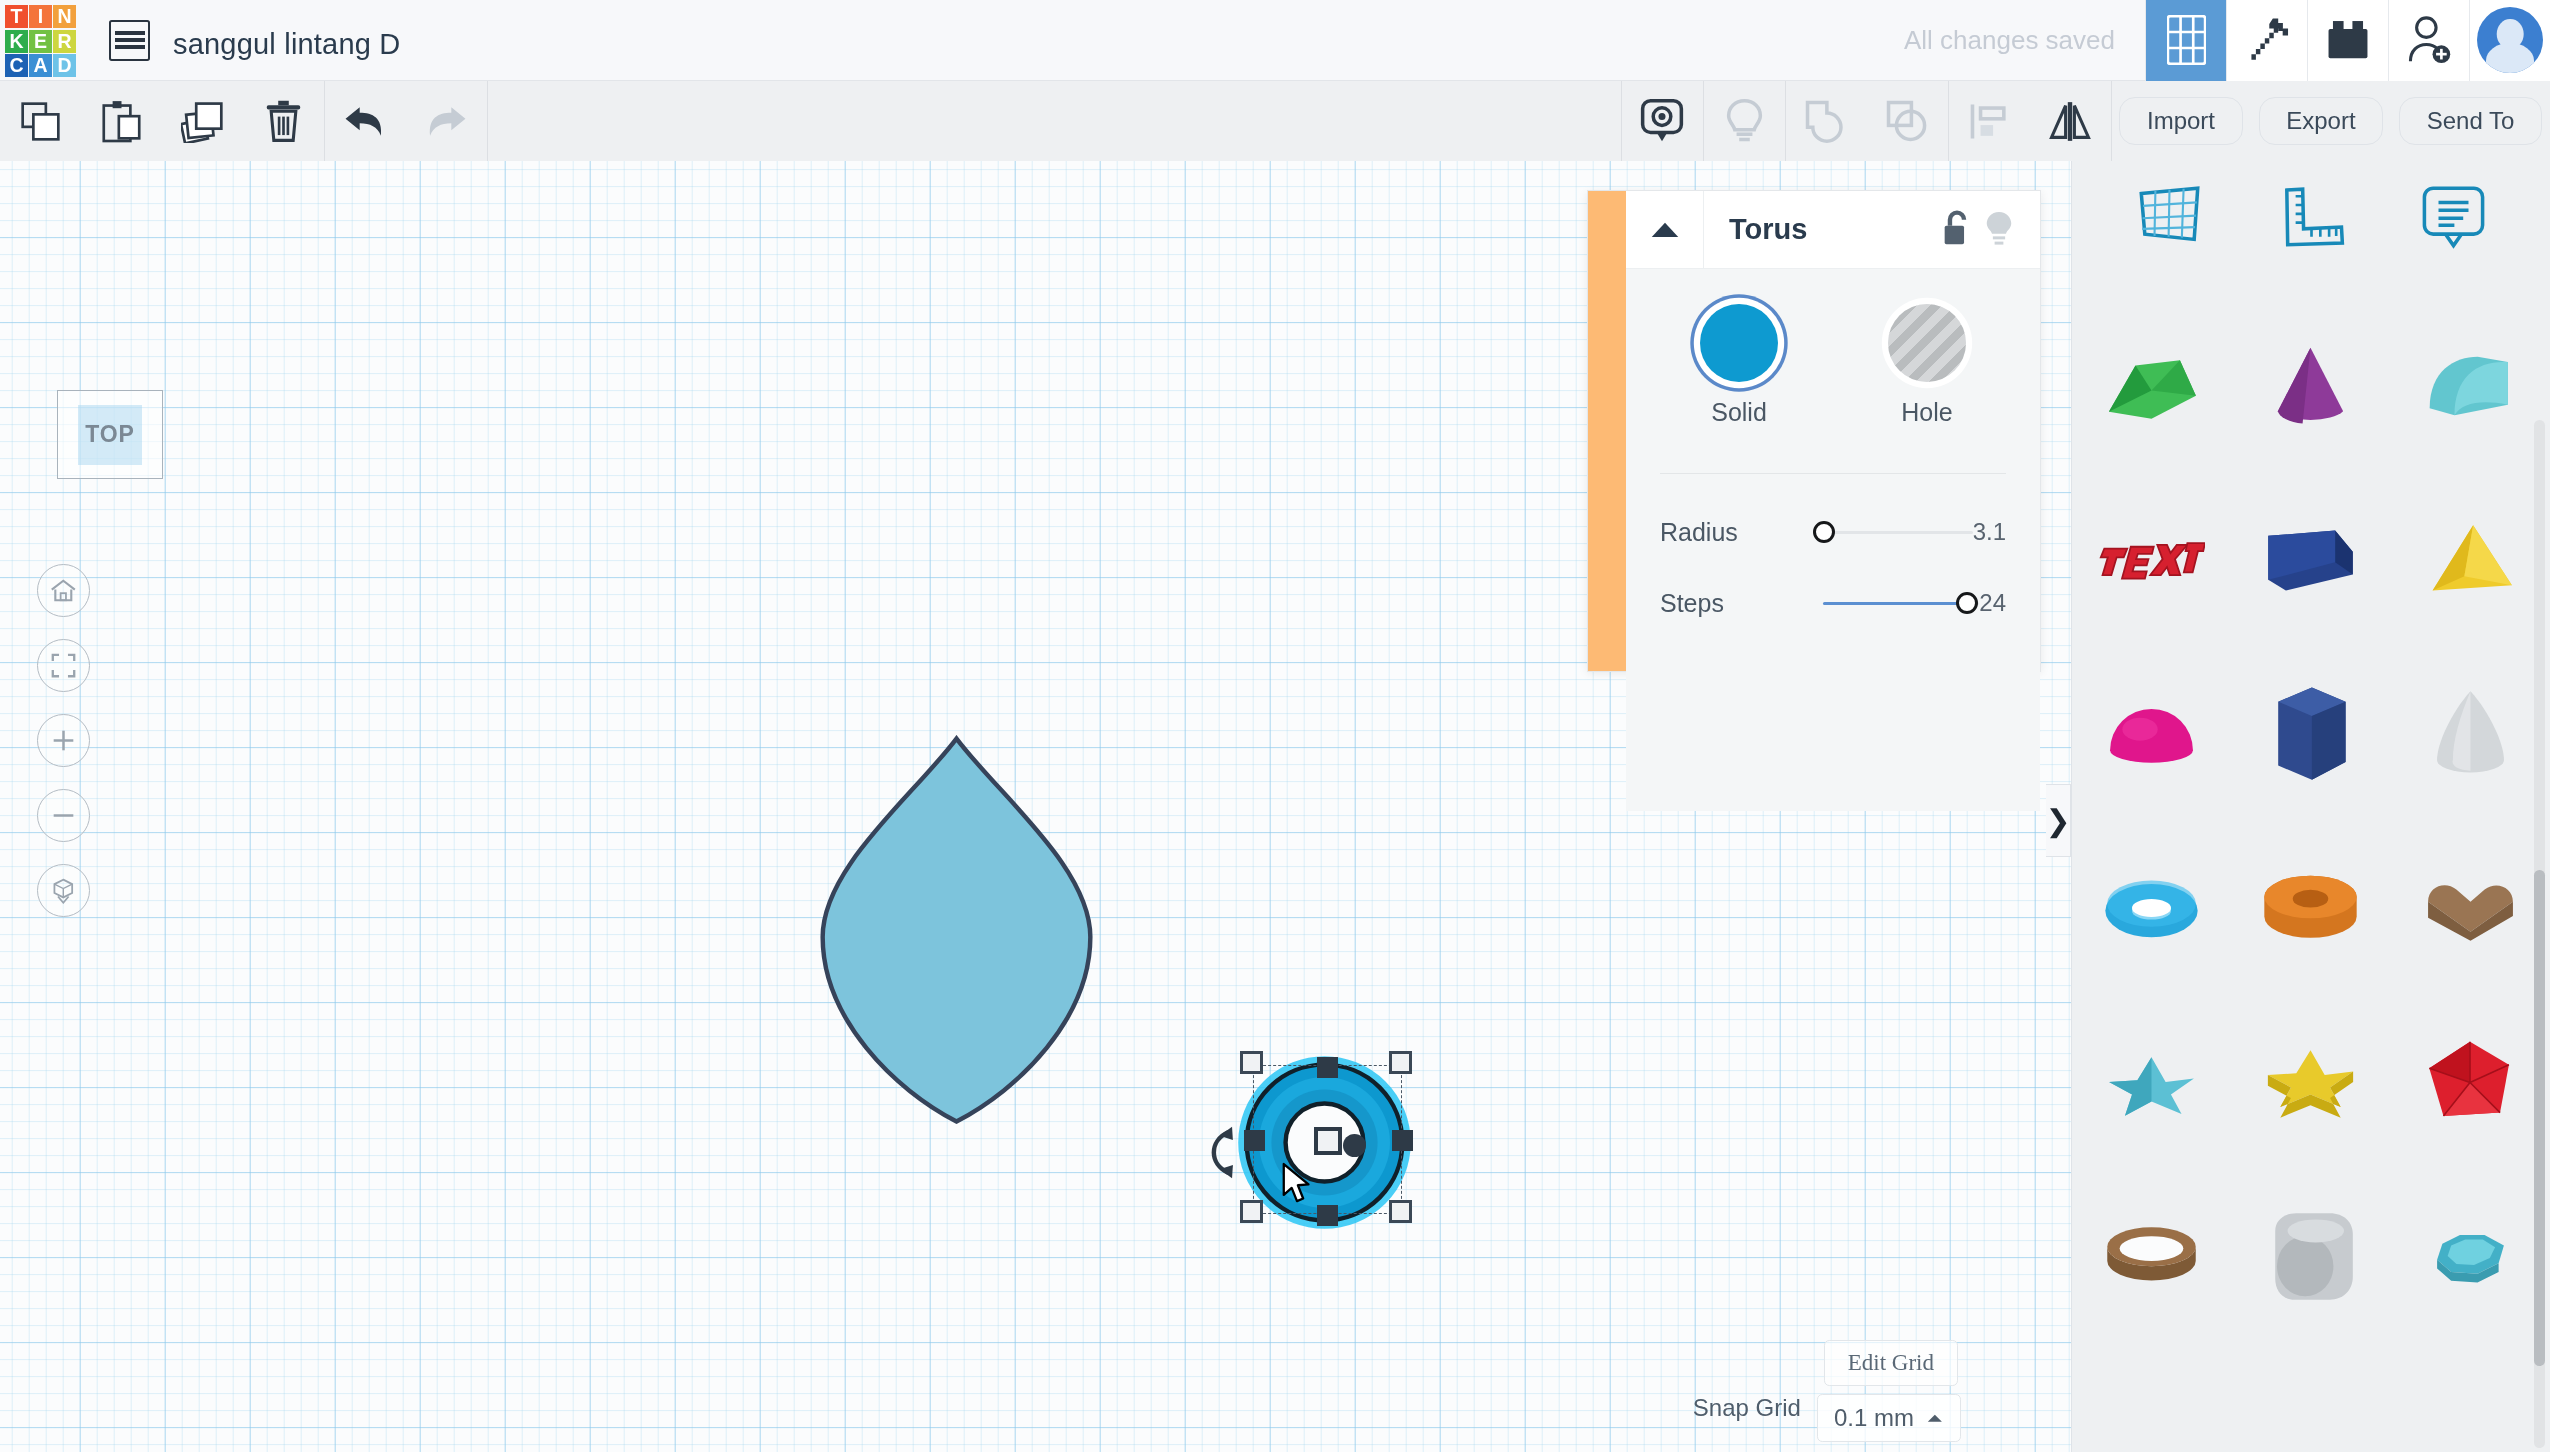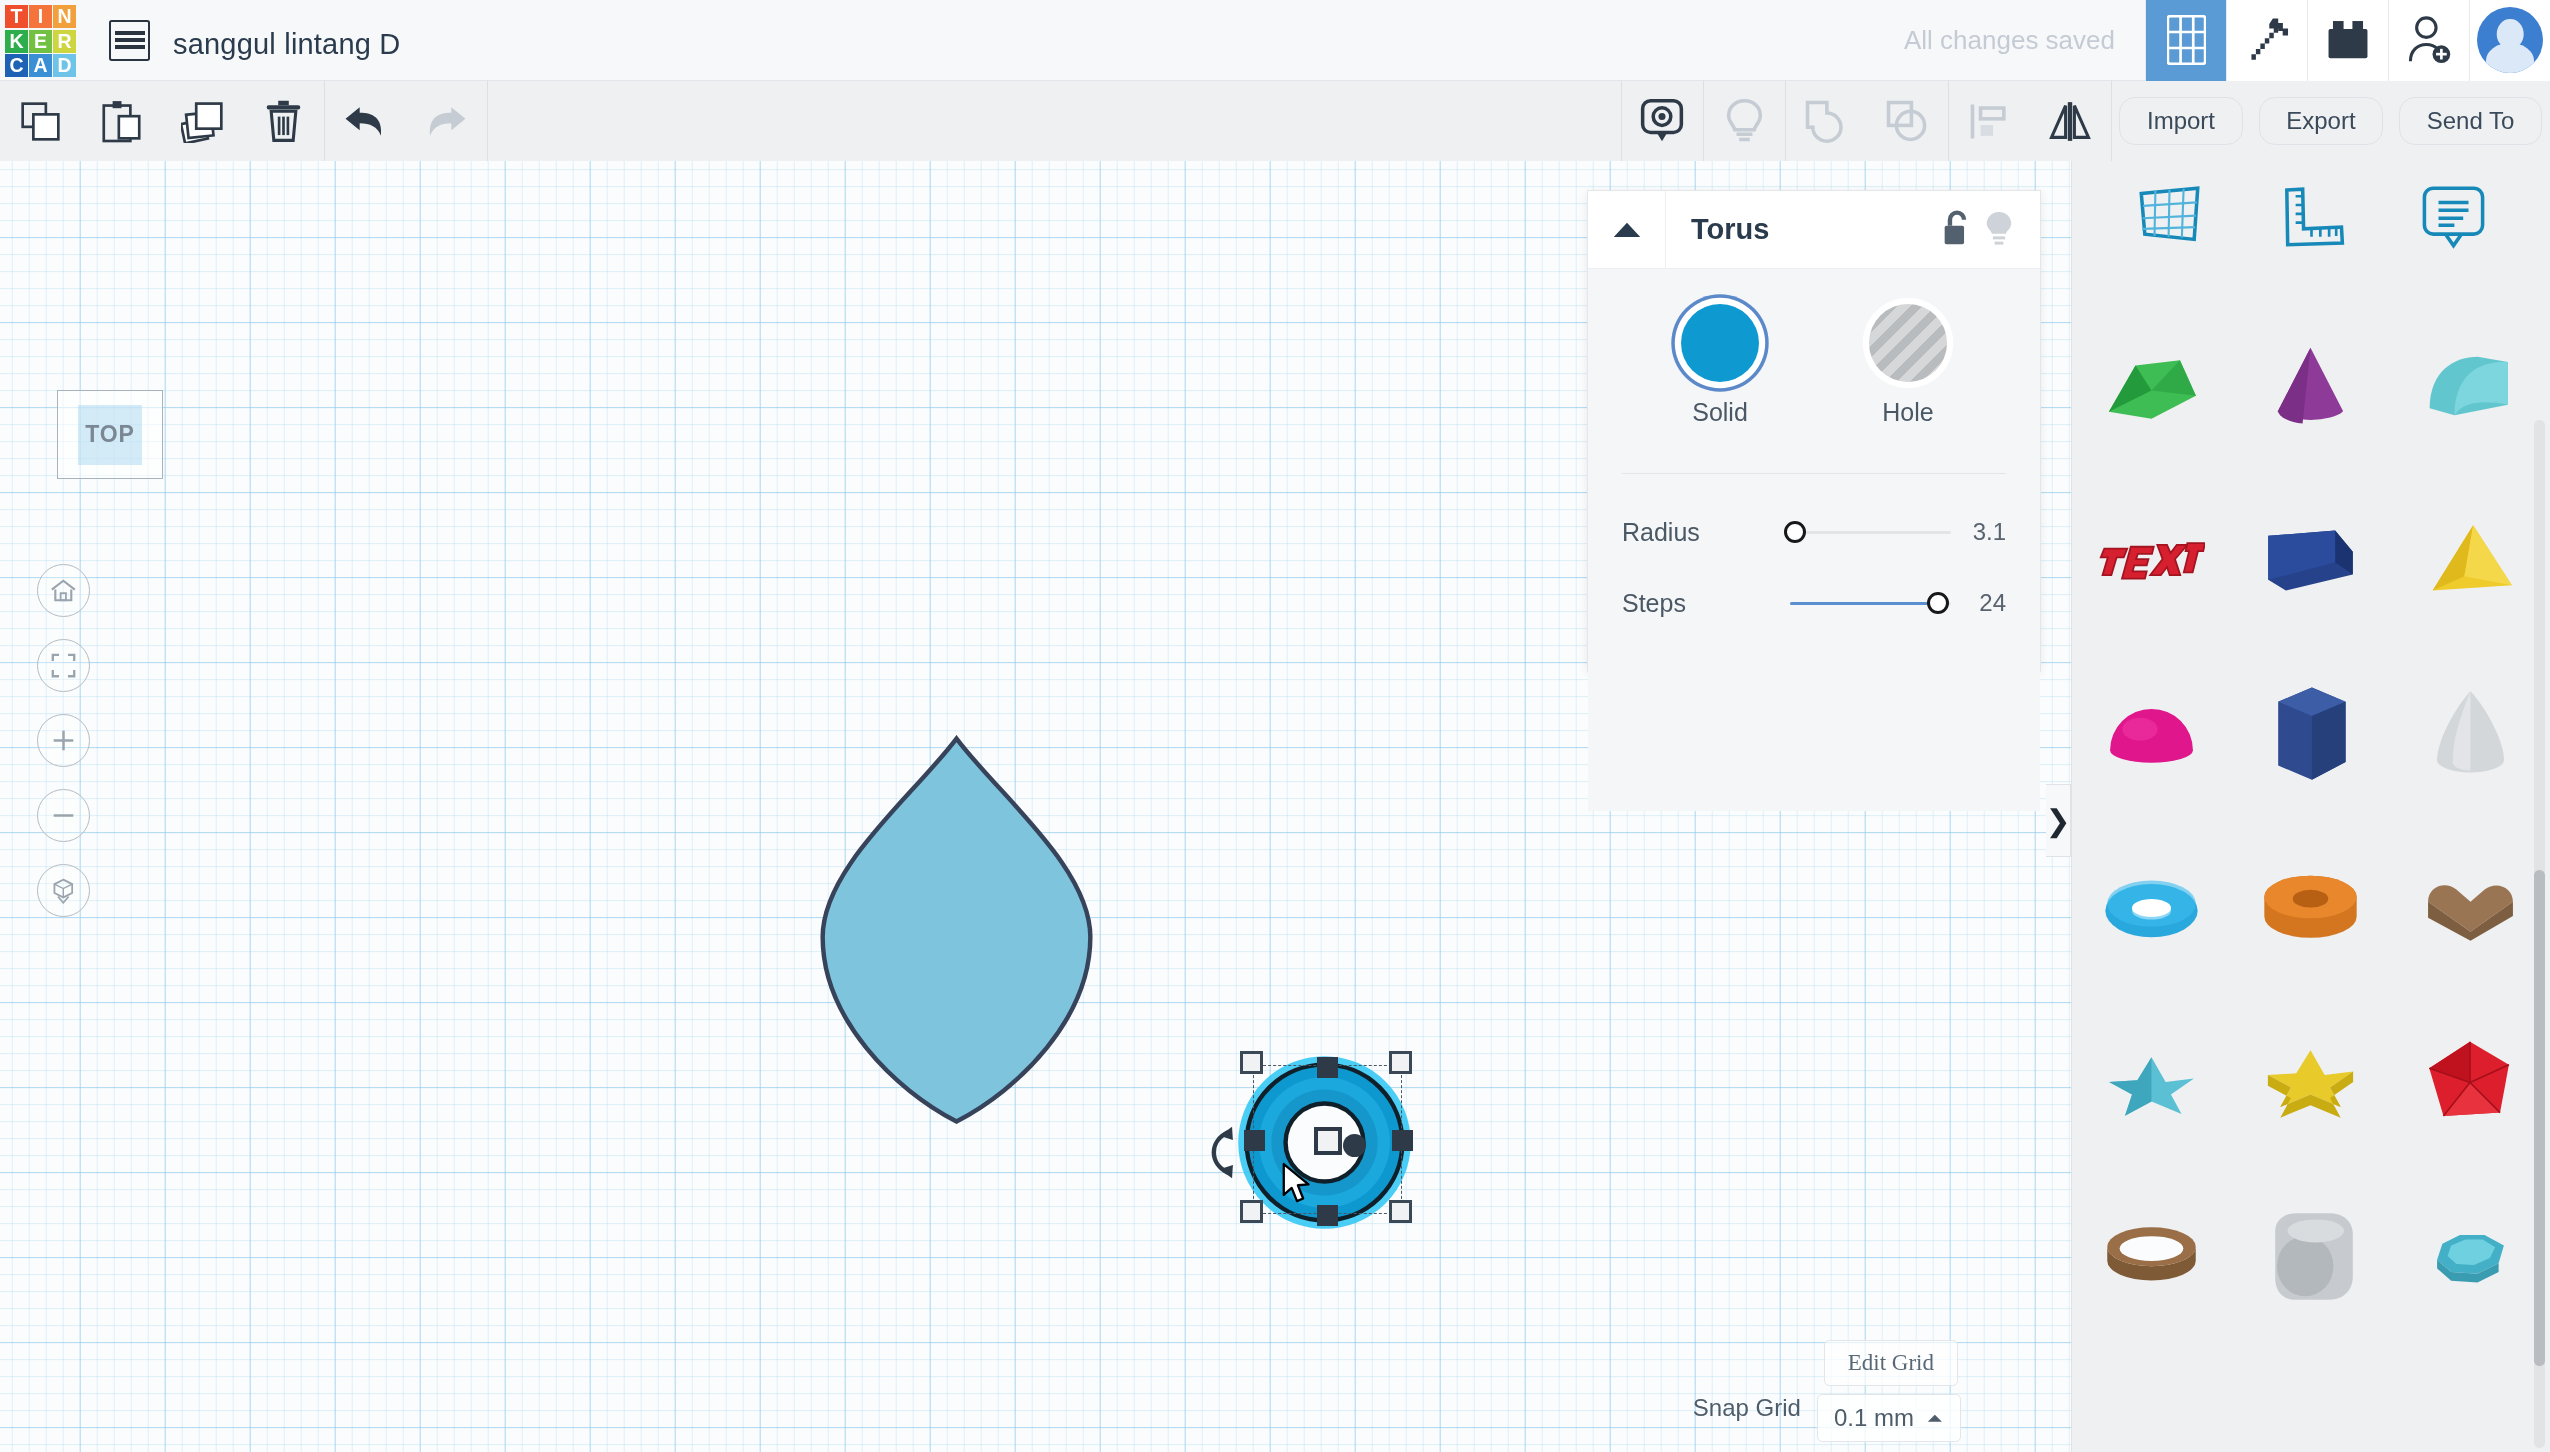--- a/index.html
+++ b/index.html
@@ -144,20 +144,21 @@
     position: absolute; width: 28px; height: 28px; background: #f0f2f4;
     border: 4.4px solid #2e3a47;
   }
   .rot-arrow { position: absolute; left: 1200px; top: 964px; }
 
   
   .inspector {
     position: absolute; left: 1587px; top: 190px; width: 454px; height: 482px;
     background: #fdba74; border: 0.9px solid #e4e7ea;
     box-shadow: 0 1.8px 8.9px rgba(0,0,0,.08);
+    padding-left: 38px;
   }
   .insp-head {
     height: 78px; display: flex; align-items: center; border-bottom: 0.9px solid #eceff1;
     background: #fff;
   }
   .insp-collapse {
     width: 78px; height: 78px; display: flex; align-items: center; justify-content: center;
     border-right: 0.9px solid #eceff1;
   }
   .insp-title { margin-left: 25px; font-size: 29px; color: #2a3b4d; font-weight: 600; }

